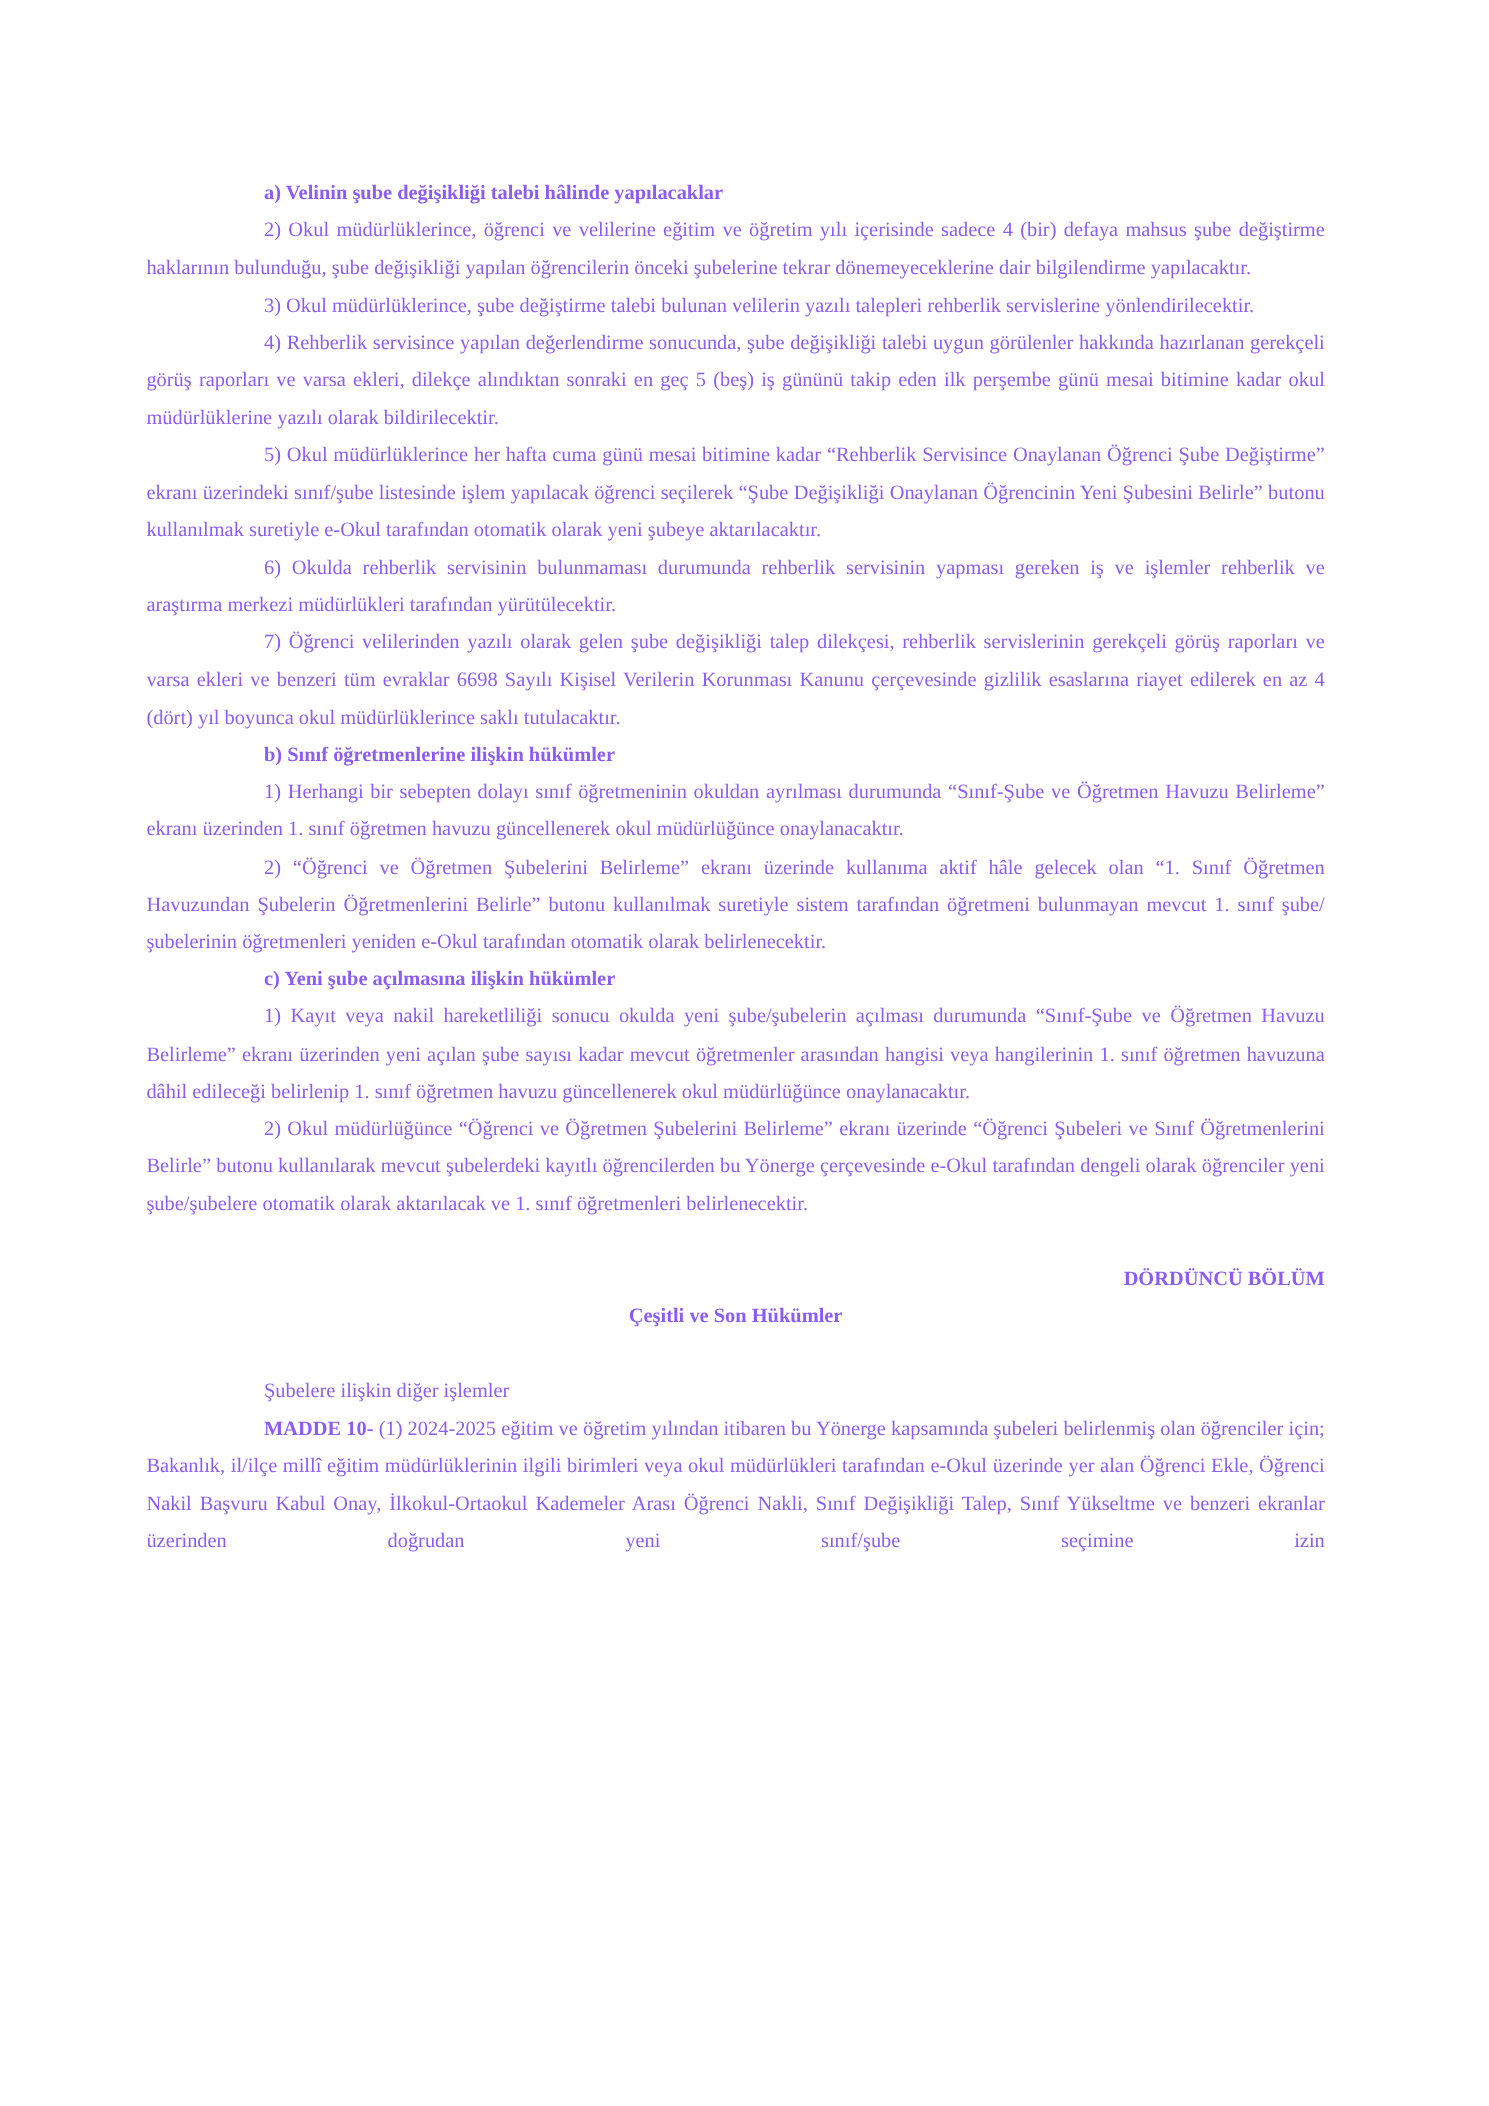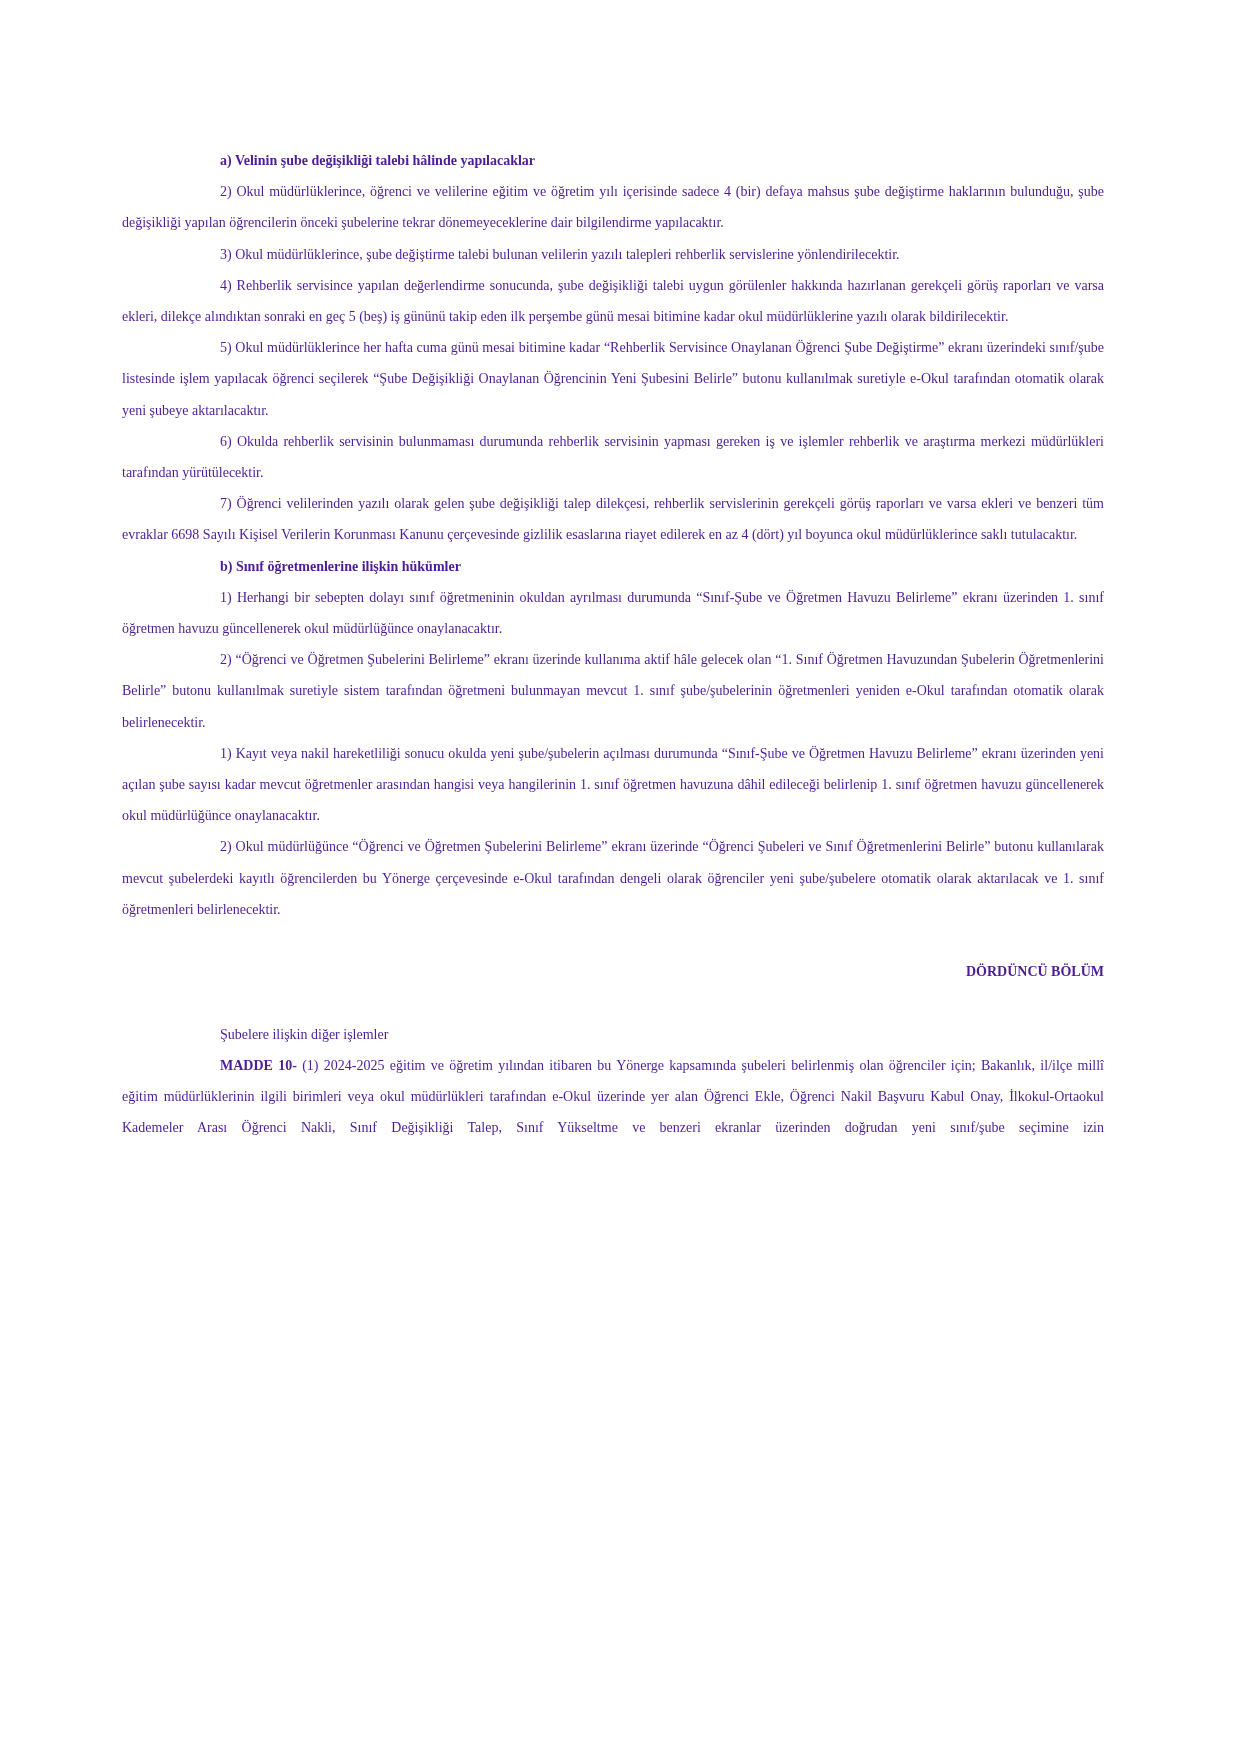--- a/index.html
+++ b/index.html
@@ -14,23 +14,23 @@
     background: #ffffff;
     overflow: hidden;
     margin: 0 auto;
   }
   .content {
     position: absolute;
     left: 122px;
     top: 145px;
     width: 982px;
     font-family: "Liberation Serif", "DejaVu Serif", serif;
-    font-size: 14px;
+    font-size: 17px;
     line-height: 31.2px;
-    color: #4c1d95;
+    color: #8b5cf6;
   }
   .para {
     margin: 0;
     text-align: justify;
     text-indent: 98px;
   }
   .heading {
     margin: 0;
     font-weight: bold;
     text-align: left;
@@ -69,22 +69,24 @@
     <p class="para">3) Okul müdürlüklerince, şube değiştirme talebi bulunan velilerin yazılı talepleri rehberlik servislerine yönlendirilecektir.</p>
     <p class="para">4) Rehberlik servisince yapılan değerlendirme sonucunda, şube değişikliği talebi uygun görülenler hakkında hazırlanan gerekçeli görüş raporları ve varsa ekleri, dilekçe alındıktan sonraki en geç 5 (beş) iş gününü takip eden ilk perşembe günü mesai bitimine kadar okul müdürlüklerine yazılı olarak bildirilecektir.</p>
     <p class="para">5) Okul müdürlüklerince her hafta cuma günü mesai bitimine kadar “Rehberlik Servisince Onaylanan Öğrenci Şube Değiştirme” ekranı üzerindeki sınıf/şube listesinde işlem yapılacak öğrenci seçilerek “Şube Değişikliği Onaylanan Öğrencinin Yeni Şubesini Belirle” butonu kullanılmak suretiyle e-Okul tarafından otomatik olarak yeni şubeye aktarılacaktır.</p>
     <p class="para">6) Okulda rehberlik servisinin bulunmaması durumunda rehberlik servisinin yapması gereken iş ve işlemler rehberlik ve araştırma merkezi müdürlükleri tarafından yürütülecektir.</p>
     <p class="para">7) Öğrenci velilerinden yazılı olarak gelen şube değişikliği talep dilekçesi, rehberlik servislerinin gerekçeli görüş raporları ve varsa ekleri ve benzeri tüm evraklar 6698 Sayılı Kişisel Verilerin Korunması Kanunu çerçevesinde gizlilik esaslarına riayet edilerek en az 4 (dört) yıl boyunca okul müdürlüklerince saklı tutulacaktır.</p>
 
     <p class="heading">b) Sınıf öğretmenlerine ilişkin hükümler</p>
     <p class="para">1) Herhangi bir sebepten dolayı sınıf öğretmeninin okuldan ayrılması durumunda “Sınıf-Şube ve Öğretmen Havuzu Belirleme” ekranı üzerinden 1. sınıf öğretmen havuzu güncellenerek okul müdürlüğünce onaylanacaktır.</p>
     <p class="para">2) “Öğrenci ve Öğretmen Şubelerini Belirleme” ekranı üzerinde kullanıma aktif hâle gelecek olan “1. Sınıf Öğretmen Havuzundan Şubelerin Öğretmenlerini Belirle” butonu kullanılmak suretiyle sistem tarafından öğretmeni bulunmayan mevcut 1. sınıf şube/şubelerinin öğretmenleri yeniden e-Okul tarafından otomatik olarak belirlenecektir.</p>
 
+    <p class="heading">c) Yeni şube açılmasına ilişkin hükümler</p>
     <p class="para">1) Kayıt veya nakil hareketliliği sonucu okulda yeni şube/şubelerin açılması durumunda “Sınıf-Şube ve Öğretmen Havuzu Belirleme” ekranı üzerinden yeni açılan şube sayısı kadar mevcut öğretmenler arasından hangisi veya hangilerinin 1. sınıf öğretmen havuzuna dâhil edileceği belirlenip 1. sınıf öğretmen havuzu güncellenerek okul müdürlüğünce onaylanacaktır.</p>
     <p class="para">2) Okul müdürlüğünce “Öğrenci ve Öğretmen Şubelerini Belirleme” ekranı üzerinde “Öğrenci Şubeleri ve Sınıf Öğretmenlerini Belirle” butonu kullanılarak mevcut şubelerdeki kayıtlı öğrencilerden bu Yönerge çerçevesinde e-Okul tarafından dengeli olarak öğrenciler yeni şube/şubelere otomatik olarak aktarılacak ve 1. sınıf öğretmenleri belirlenecektir.</p>
 
     <p class="chapter-title">DÖRDÜNCÜ BÖLÜM</p>
+    <p class="chapter-subtitle">Çeşitli ve Son Hükümler</p>
 
     <p class="subheading">Şubelere ilişkin diğer işlemler</p>
     <p class="para cutoff"><b>MADDE 10- </b><span>(1) 2024-2025 eğitim ve öğretim yılından itibaren bu Yönerge kapsamında şubeleri belirlenmiş olan öğrenciler için; Bakanlık, il/ilçe millî eğitim müdürlüklerinin ilgili birimleri veya okul müdürlükleri tarafından e-Okul üzerinde yer alan Öğrenci Ekle, Öğrenci Nakil Başvuru Kabul Onay, İlkokul-Ortaokul Kademeler Arası Öğrenci Nakli, Sınıf Değişikliği Talep, Sınıf Yükseltme ve benzeri ekranlar üzerinden doğrudan yeni sınıf/şube seçimine izin</span></p>
 
   </div>
 </div>
 
 </body></html>

